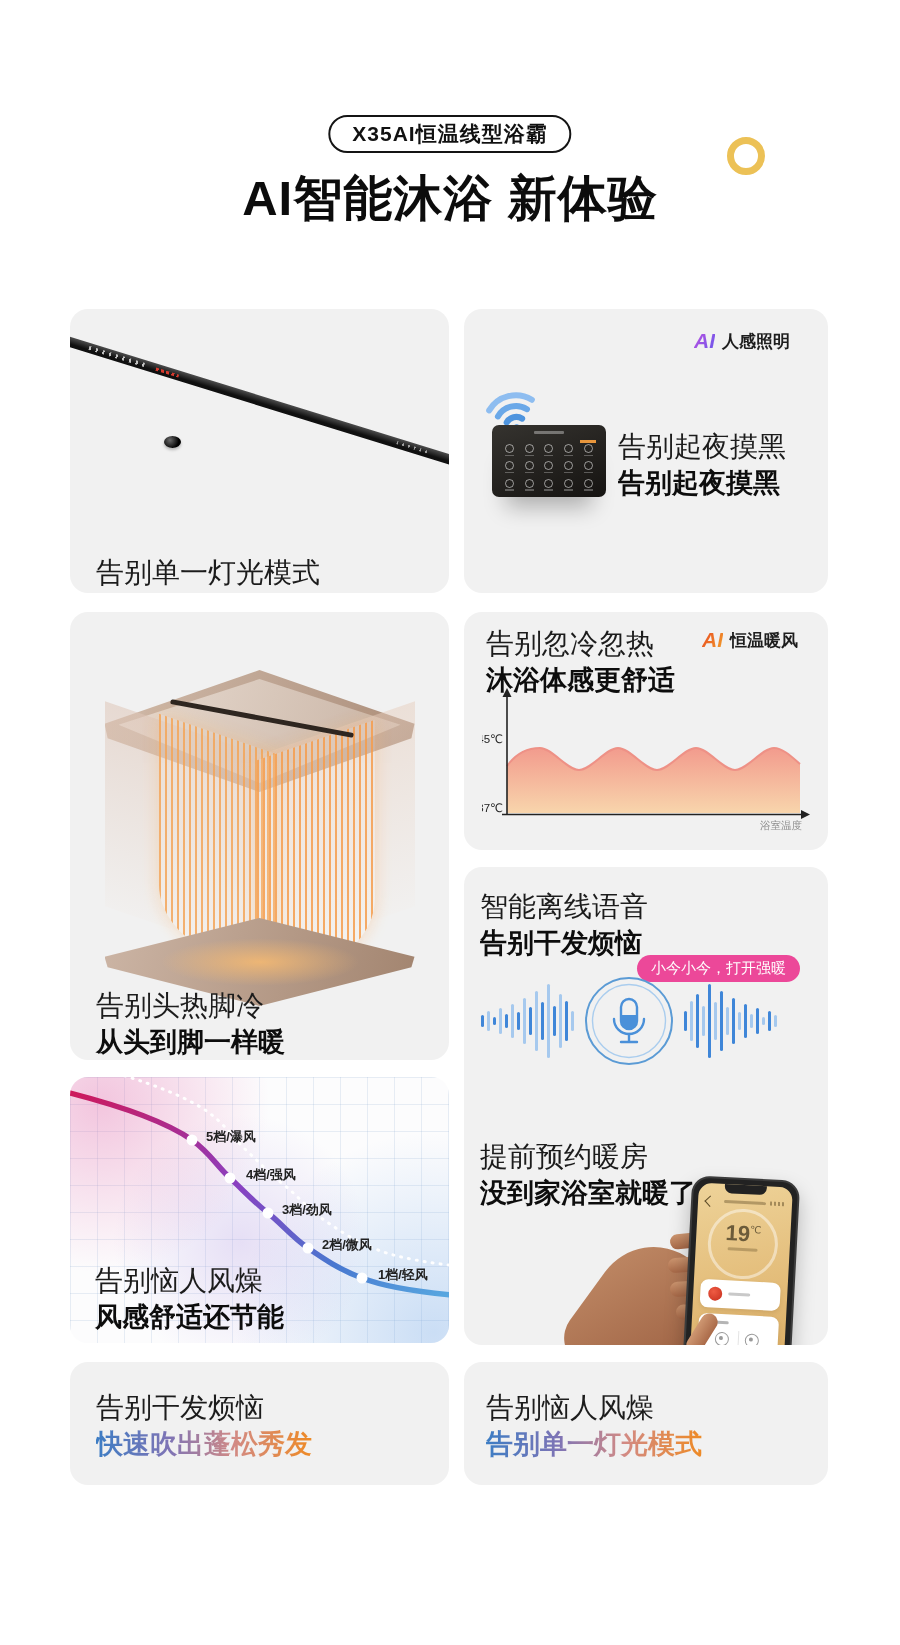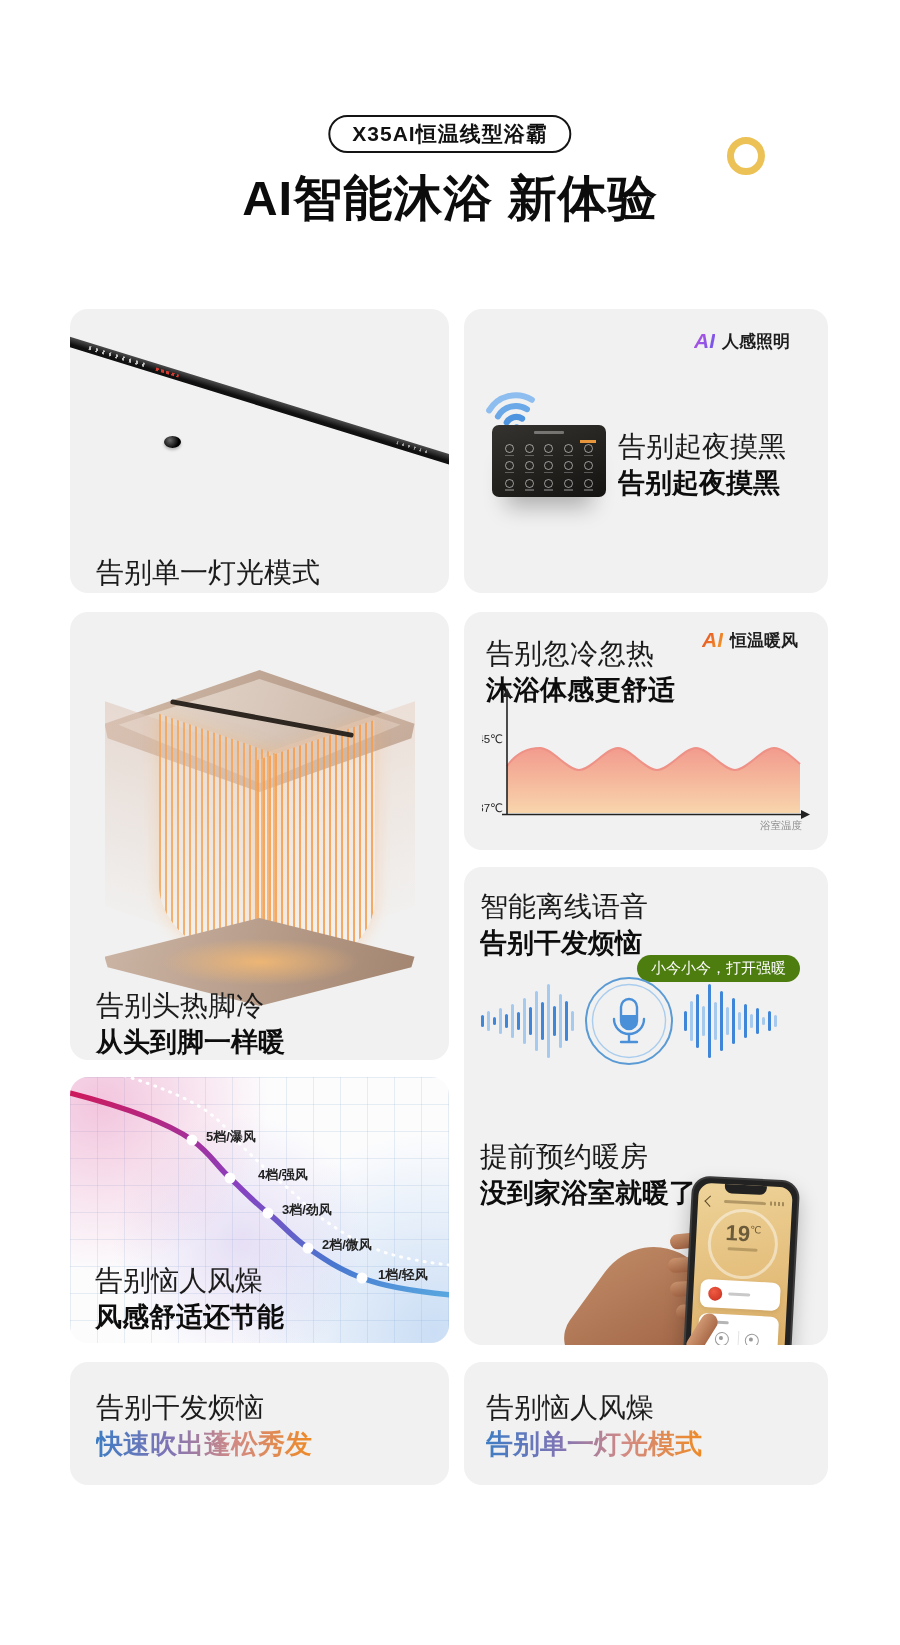--- a/index.html
+++ b/index.html
@@ -62,21 +62,21 @@
   .pgrid{position:absolute;left:8px;right:8px;top:15px;bottom:5px;display:grid;
          grid-template-columns:repeat(5,1fr);grid-template-rows:repeat(3,1fr);}
   .pk{width:7px;height:7px;border:1.2px solid rgba(255,255,255,.55);border-radius:50%;
       margin:auto;position:relative;}
   .pk::after{content:"";position:absolute;left:-1px;bottom:-4px;width:9px;height:1.5px;
       background:rgba(255,255,255,.28);}
   .s-cap{position:absolute;left:154px;top:120px;}
   
   .tchart{position:absolute;left:18px;top:66px;}
   
-  .bubble{position:absolute;top:88px;right:28px;background:#4d7c0f;color:#fff;
+  .bubble{position:absolute;top:88px;right:28px;background:#ec4899;color:#fff;
           font-size:15px;padding:4px 14px;border-radius:14px;}
   .wave{position:absolute;left:0;top:104px;width:330px;height:100px;
         display:flex;align-items:center;justify-content:center;gap:9px;}
   .wseg{display:flex;align-items:center;gap:3px;}
   .wbar{width:3px;border-radius:2px;}
   .wseg .wbar:nth-child(odd){background:#3f86d8;}
   .wseg .wbar:nth-child(even){background:#a6c9ee;}
   
   .phone-zone{position:absolute;right:0;bottom:0;width:230px;height:230px;}
   .arm{position:absolute;right:96px;bottom:-58px;width:150px;height:150px;border-radius:60px 70px 20px 30px;
@@ -144,21 +144,21 @@
   
   .c-fan{background-color:#fcfcfd;
      background-image:
        radial-gradient(circle at 8% 10%,rgba(224,92,162,.34),transparent 40%),
        radial-gradient(circle at 45% 62%,rgba(152,120,218,.22),transparent 48%),
        radial-gradient(circle at 96% 96%,rgba(98,158,228,.32),transparent 45%),
        linear-gradient(rgba(140,170,210,.20) 1px,transparent 1px),
        linear-gradient(90deg,rgba(140,170,210,.20) 1px,transparent 1px);
      background-size:auto,auto,auto,27px 27px,27px 27px;}
   .flabel{position:absolute;font-size:13px;font-weight:700;color:#222;}
-  .fl0{left:136px;top:51px;} .fl1{left:188px;top:89px;} .fl2{left:212px;top:124px;}
+  .fl0{left:136px;top:51px;} .fl1{left:176px;top:89px;} .fl2{left:212px;top:124px;}
   .fl3{left:252px;top:159px;} .fl4{left:308px;top:189px;}
 </style>
 </head>
 <body>
 
 <div>
 
   <div class="badge">X35AI恒温线型浴霸</div>
   <div class="ring"></div>
   <h1 class="title">AI智能沐浴 新体验</h1>
@@ -270,21 +270,21 @@
               <span class="pk"></span>
           </div>
         </div>
         <div class="s-cap">
           <div class="l1">告别起夜摸黑</div>
           <div class="l2">告别起夜摸黑</div>
         </div>
       </section>
 
       <section class="card c-thermo">
-        <div class="cap" style="top:24px;left:22px;">
+        <div class="cap" style="top:14px;left:22px;">
           <div class="l1">告别忽冷忽热</div>
           <div class="l2">沐浴体感更舒适</div>
         </div>
         <div class="aibadge" style="top:16px;right:30px;">
           <span class="ai orange">AI</span>
           <span class="ailabel">恒温暖风</span>
         </div>
         <svg class="tchart" width="330" height="154" viewBox="0 0 330 154">
           <defs>
             <linearGradient id="tg" x1="0" y1="0" x2="0" y2="1">

